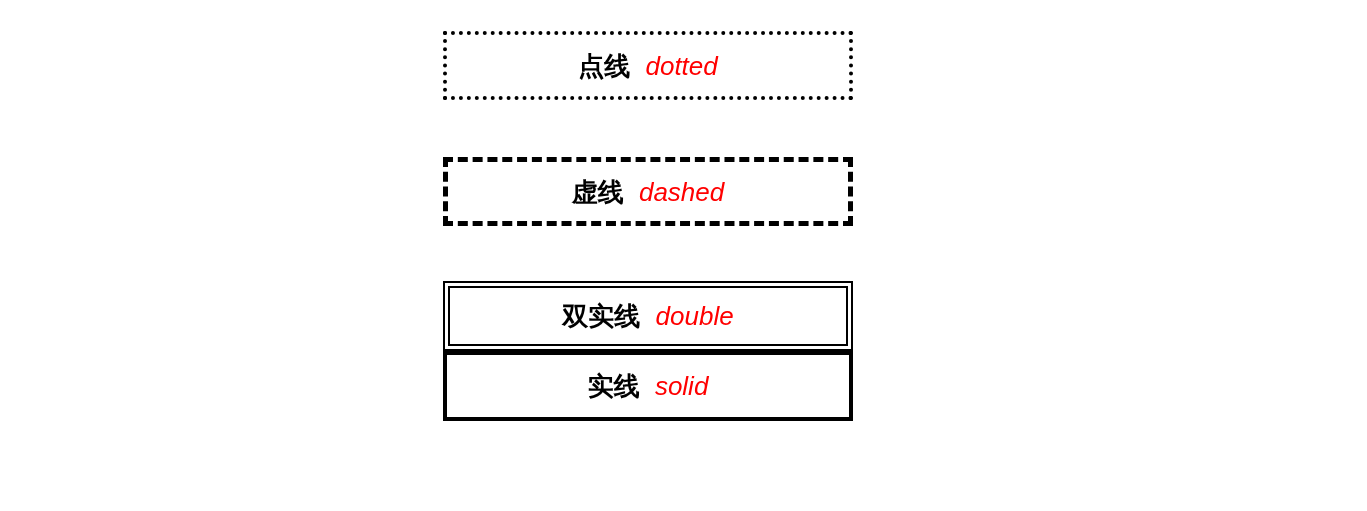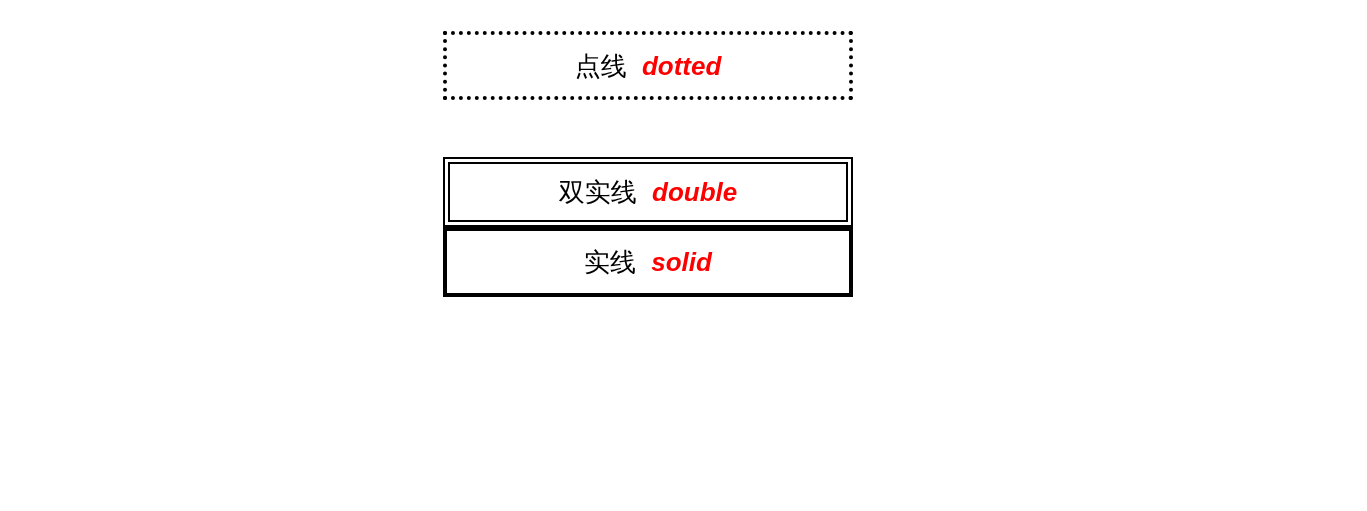--- a/index.html
+++ b/index.html
@@ -38,43 +38,49 @@
   .b-solid  { border: 4px solid  #000000; margin-bottom: 57px; height: 70px; }
   .b-double { border: 7px double #000000; height: 70px; }
   .box-label {
     font-size: 26px;
     line-height: 1;
     white-space: nowrap;
     color: #000000;
   }
   .label-zh {
     color: #000000;
-    font-weight: 400;
+    font-weight: 700;
     font-style: normal;
   }
   .label-en {
     color: #ff0000;
-    font-weight: 700;
+    font-weight: 400;
     font-style: italic;
     margin-left: 8px;
   }
 </style>
 </head>
 <body>
 
 <div class="page">
   <div class="demo-stack">
 
     <div class="style-box b-dotted">
       <div class="box-label">
         <span class="label-zh">点线</span>
         <span class="label-en">dotted</span>
       </div>
     </div>
 
+    <div class="style-box b-dashed">
+      <div class="box-label">
+        <span class="label-zh">虚线</span>
+        <span class="label-en">dashed</span>
+      </div>
+    </div>
 
     <div class="style-box b-double">
       <div class="box-label">
         <span class="label-zh">双实线</span>
         <span class="label-en">double</span>
       </div>
     </div>
 
     <div class="style-box b-solid">
       <div class="box-label">

